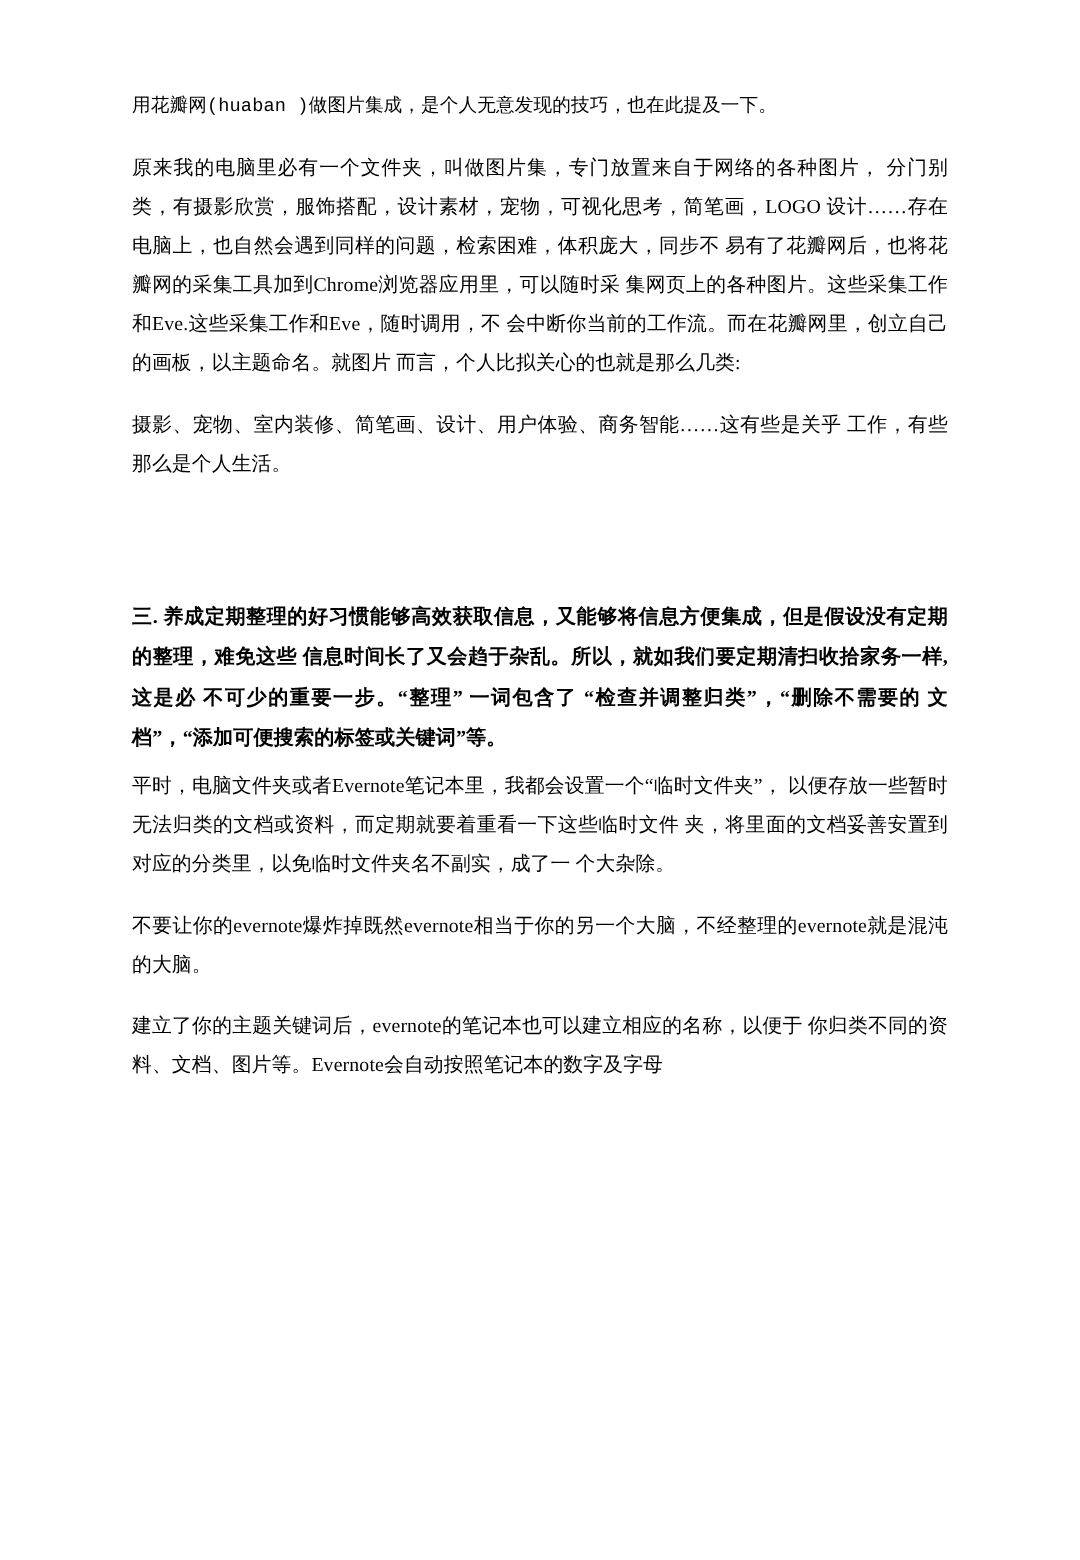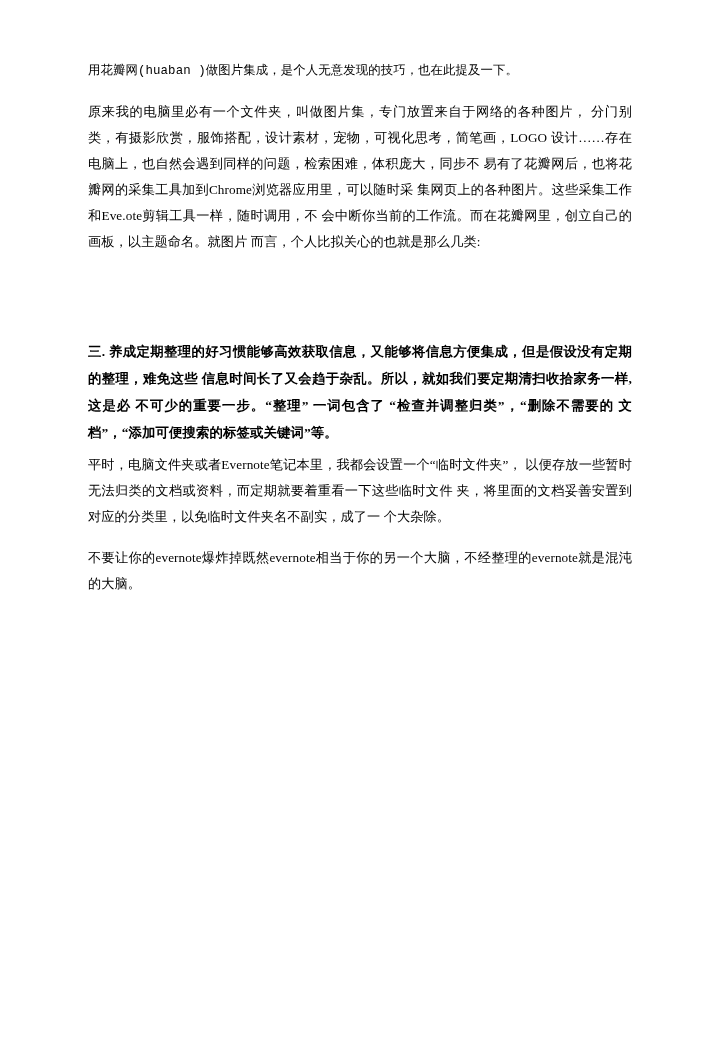--- a/index.html
+++ b/index.html
@@ -62,35 +62,37 @@
 </head>
 <body>
 
 <div class="page">
   <div class="doc-body">
 
     <p class="para mono">用花瓣网(huaban          )做图片集成，是个人无意发现的技巧，也在此提及一下。</p>
 
     <div class="gap-small"></div>
 
-    <p class="para">原来我的电脑里必有一个文件夹，叫做图片集，专门放置来自于网络的各种图片， 分门别类，有摄影欣赏，服饰搭配，设计素材，宠物，可视化思考，简笔画，LOGO 设计……存在电脑上，也自然会遇到同样的问题，检索困难，体积庞大，同步不 易有了花瓣网后，也将花瓣网的采集工具加到Chrome浏览器应用里，可以随时采 集网页上的各种图片。这些采集工作和Eve.ote剪辑工具一样，随时调用，不 会中断你当前的工作流。而在花瓣网里，创立自己的画板，以主题命名。就图片   而言，个人比拟关心的也就是那么几类:</p>
+    <p class="para">原来我的电脑里必有一个文件夹，叫做图片集，专门放置来自于网络的各种图片， 分门别类，有摄影欣赏，服饰搭配，设计素材，宠物，可视化思考，简笔画，LOGO 设计……存在电脑上，也自然会遇到同样的问题，检索困难，体积庞大，同步不 易有了花瓣网后，也将花瓣网的采集工具加到Chrome浏览器应用里，可以随时采 集网页上的各种图片。这些采集工作和Eve.这些采集工作和Eve，随时调用，不 会中断你当前的工作流。而在花瓣网里，创立自己的画板，以主题命名。就图片   而言，个人比拟关心的也就是那么几类:</p>
 
     <div class="gap-small"></div>
 
+    <p class="para">摄影、宠物、室内装修、简笔画、设计、用户体验、商务智能……这有些是关乎   工作，有些那么是个人生活。</p>
 
     <div class="gap-small"></div>
 
 
     <div class="gap-big"></div>
 
     <p class="heading-block">三. 养成定期整理的好习惯能够高效获取信息，又能够将信息方便集成，但是假设没有定期的整理，难免这些    信息时间长了又会趋于杂乱。所以，就如我们要定期清扫收拾家务一样,这是必 不可少的重要一步。“整理” 一词包含了 “检查并调整归类”，“删除不需要的 文档”，“添加可便搜索的标签或关键词”等。</p>
 
     <p class="para">平时，电脑文件夹或者Evernote笔记本里，我都会设置一个“临时文件夹”， 以便存放一些暂时无法归类的文档或资料，而定期就要着重看一下这些临时文件 夹，将里面的文档妥善安置到对应的分类里，以免临时文件夹名不副实，成了一 个大杂除。</p>
 
     <div class="gap-small"></div>
 
     <p class="para"><span class="inline-bold">不要让你的evernote爆炸掉</span><span>既然evernote相当于你的另一个大脑，不经整理的evernote就是混沌的大脑。</span></p>
 
     <div class="gap-small"></div>
 
+    <p class="para">建立了你的主题关键词后，evernote的笔记本也可以建立相应的名称，以便于   你归类不同的资料、文档、图片等。Evernote会自动按照笔记本的数字及字母</p>
 
   </div>
 </div>
 
 </body></html>

